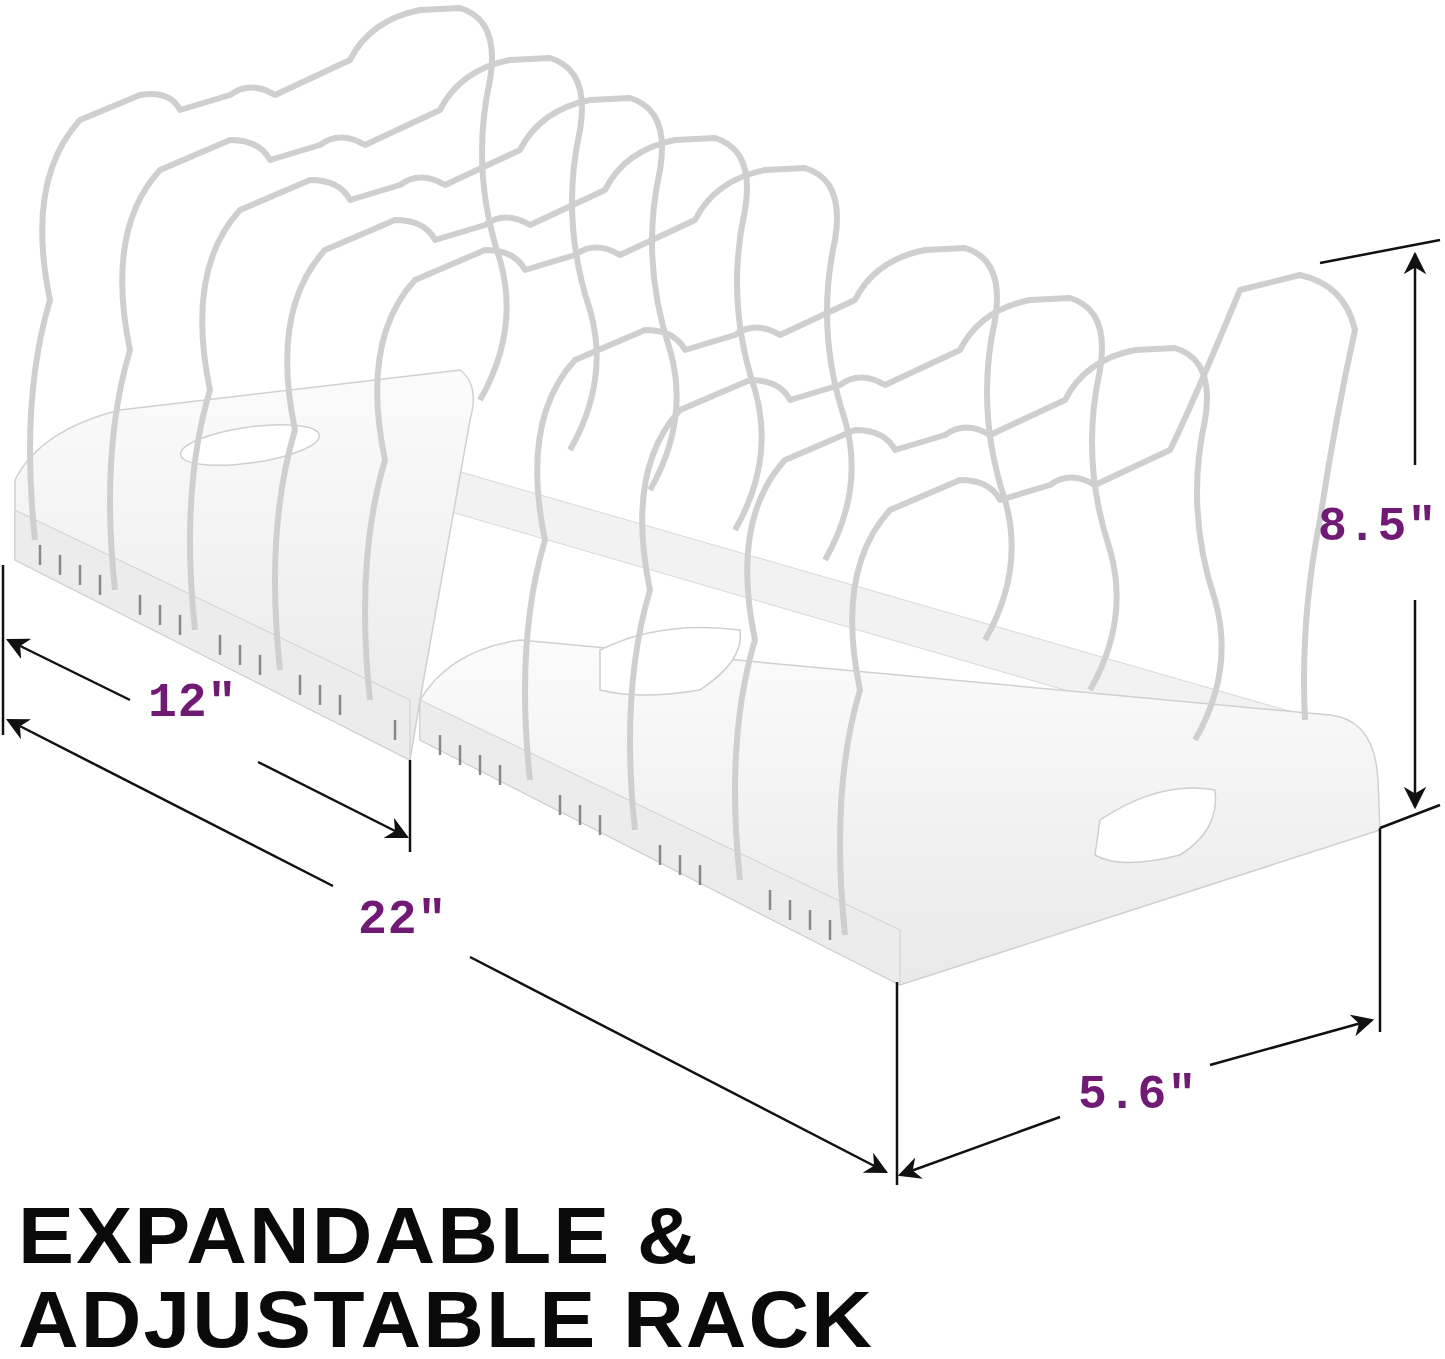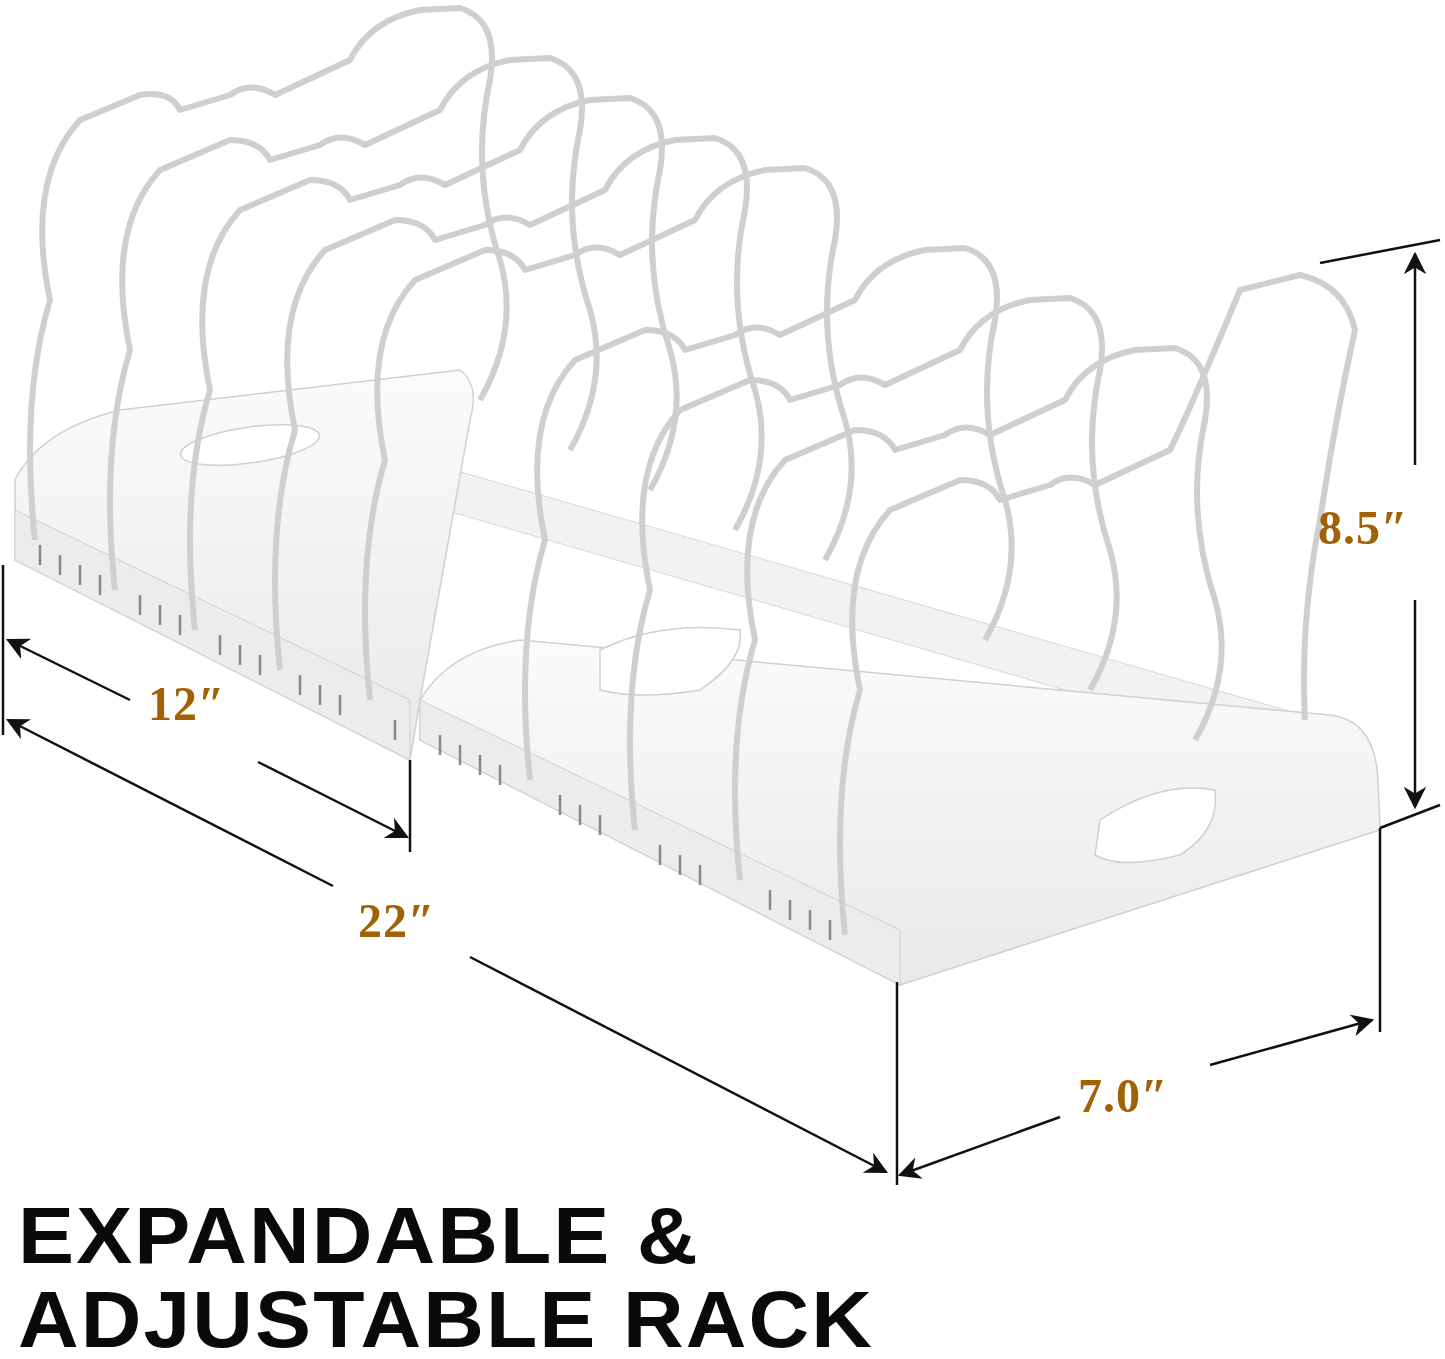--- a/index.html
+++ b/index.html
@@ -1,20 +1,20 @@
 <!DOCTYPE html>
 <html><head>
   <meta charset="utf-8">
   <style>
     html, body { margin: 0; padding: 0; background: #ffffff; }
     body { width: 1445px; height: 1359px; position: relative; overflow: hidden;
            font-family: "Liberation Sans", sans-serif; }
     svg.scene { position: absolute; left: 0; top: 0; }
-    .dim-label { position: absolute; font-family: Liberation Serif, serif;
-                 font-weight: 700; color: #a16207; font-size: 48px; letter-spacing: 1px; white-space: nowrap; }
+    .dim-label { position: absolute; font-family: Liberation Mono, monospace;
+                 font-weight: 700; color: #701a75; font-size: 48px; letter-spacing: 1px; white-space: nowrap; }
     .headline { position: absolute; left: 18px; font-family: "Liberation Sans", sans-serif;
                 font-weight: 700; color: #0a0a0a; font-size: 80px; line-height: 1; letter-spacing: 2px;
                 white-space: nowrap; transform: scaleX(1.05); transform-origin: left top; }
   </style>
 </head>
 <body>
 
 <svg class="scene" width="1445" height="1359" viewBox="0 0 1445 1359">
   <defs>
     <marker id="arrow" viewBox="0 0 10 10" refX="9" refY="5" markerWidth="9" markerHeight="9" orient="auto-start-reverse">
@@ -105,16 +105,16 @@
     <line x1="470" y1="957" x2="886" y2="1172" marker-end="url(#arrow)"></line>
 
     <line x1="900" y1="1175" x2="1060" y2="1117" marker-start="url(#arrow)"></line>
     <line x1="1210" y1="1065" x2="1372" y2="1020" marker-end="url(#arrow)"></line>
   </g>
 </svg>
 
 <div class="dim-label" style="left:1318px; top:500px;">8.5″</div>
 <div class="dim-label" style="left:148px; top:676px;">12″</div>
 <div class="dim-label" style="left:358px; top:893px;">22″</div>
-<div class="dim-label" style="left:1078px; top:1068px;">7.0″</div>
+<div class="dim-label" style="left:1078px; top:1068px;">5.6″</div>
 
 <div class="headline" style="top:1196px;">EXPANDABLE &amp;</div>
 <div class="headline" style="top:1280px;">ADJUSTABLE RACK</div>
 
 </body></html>

